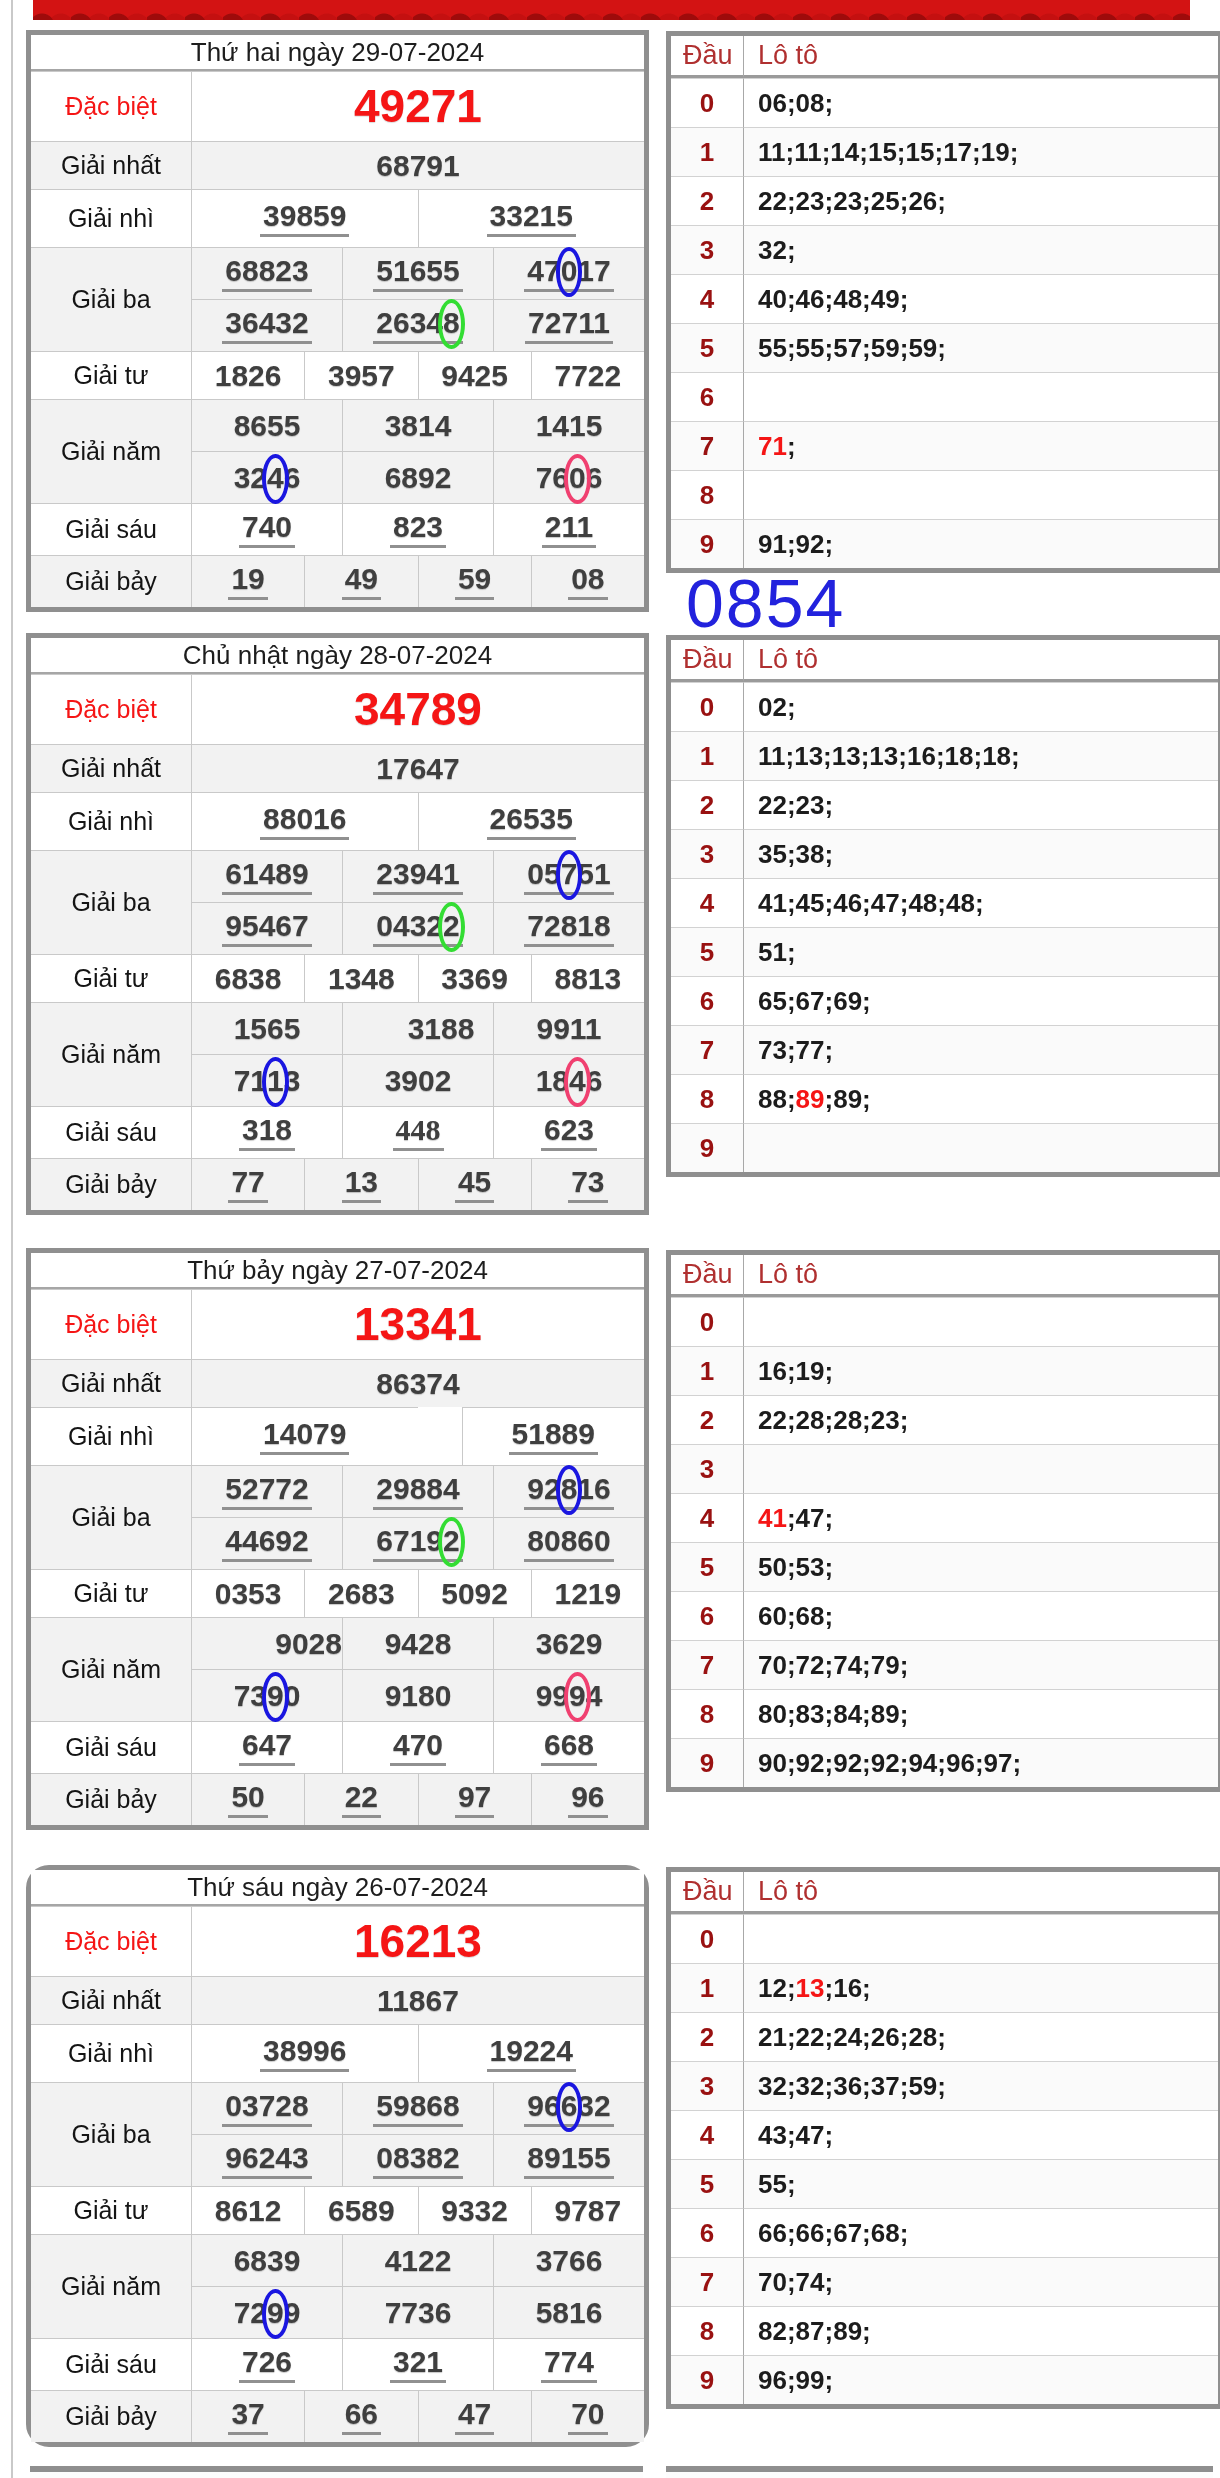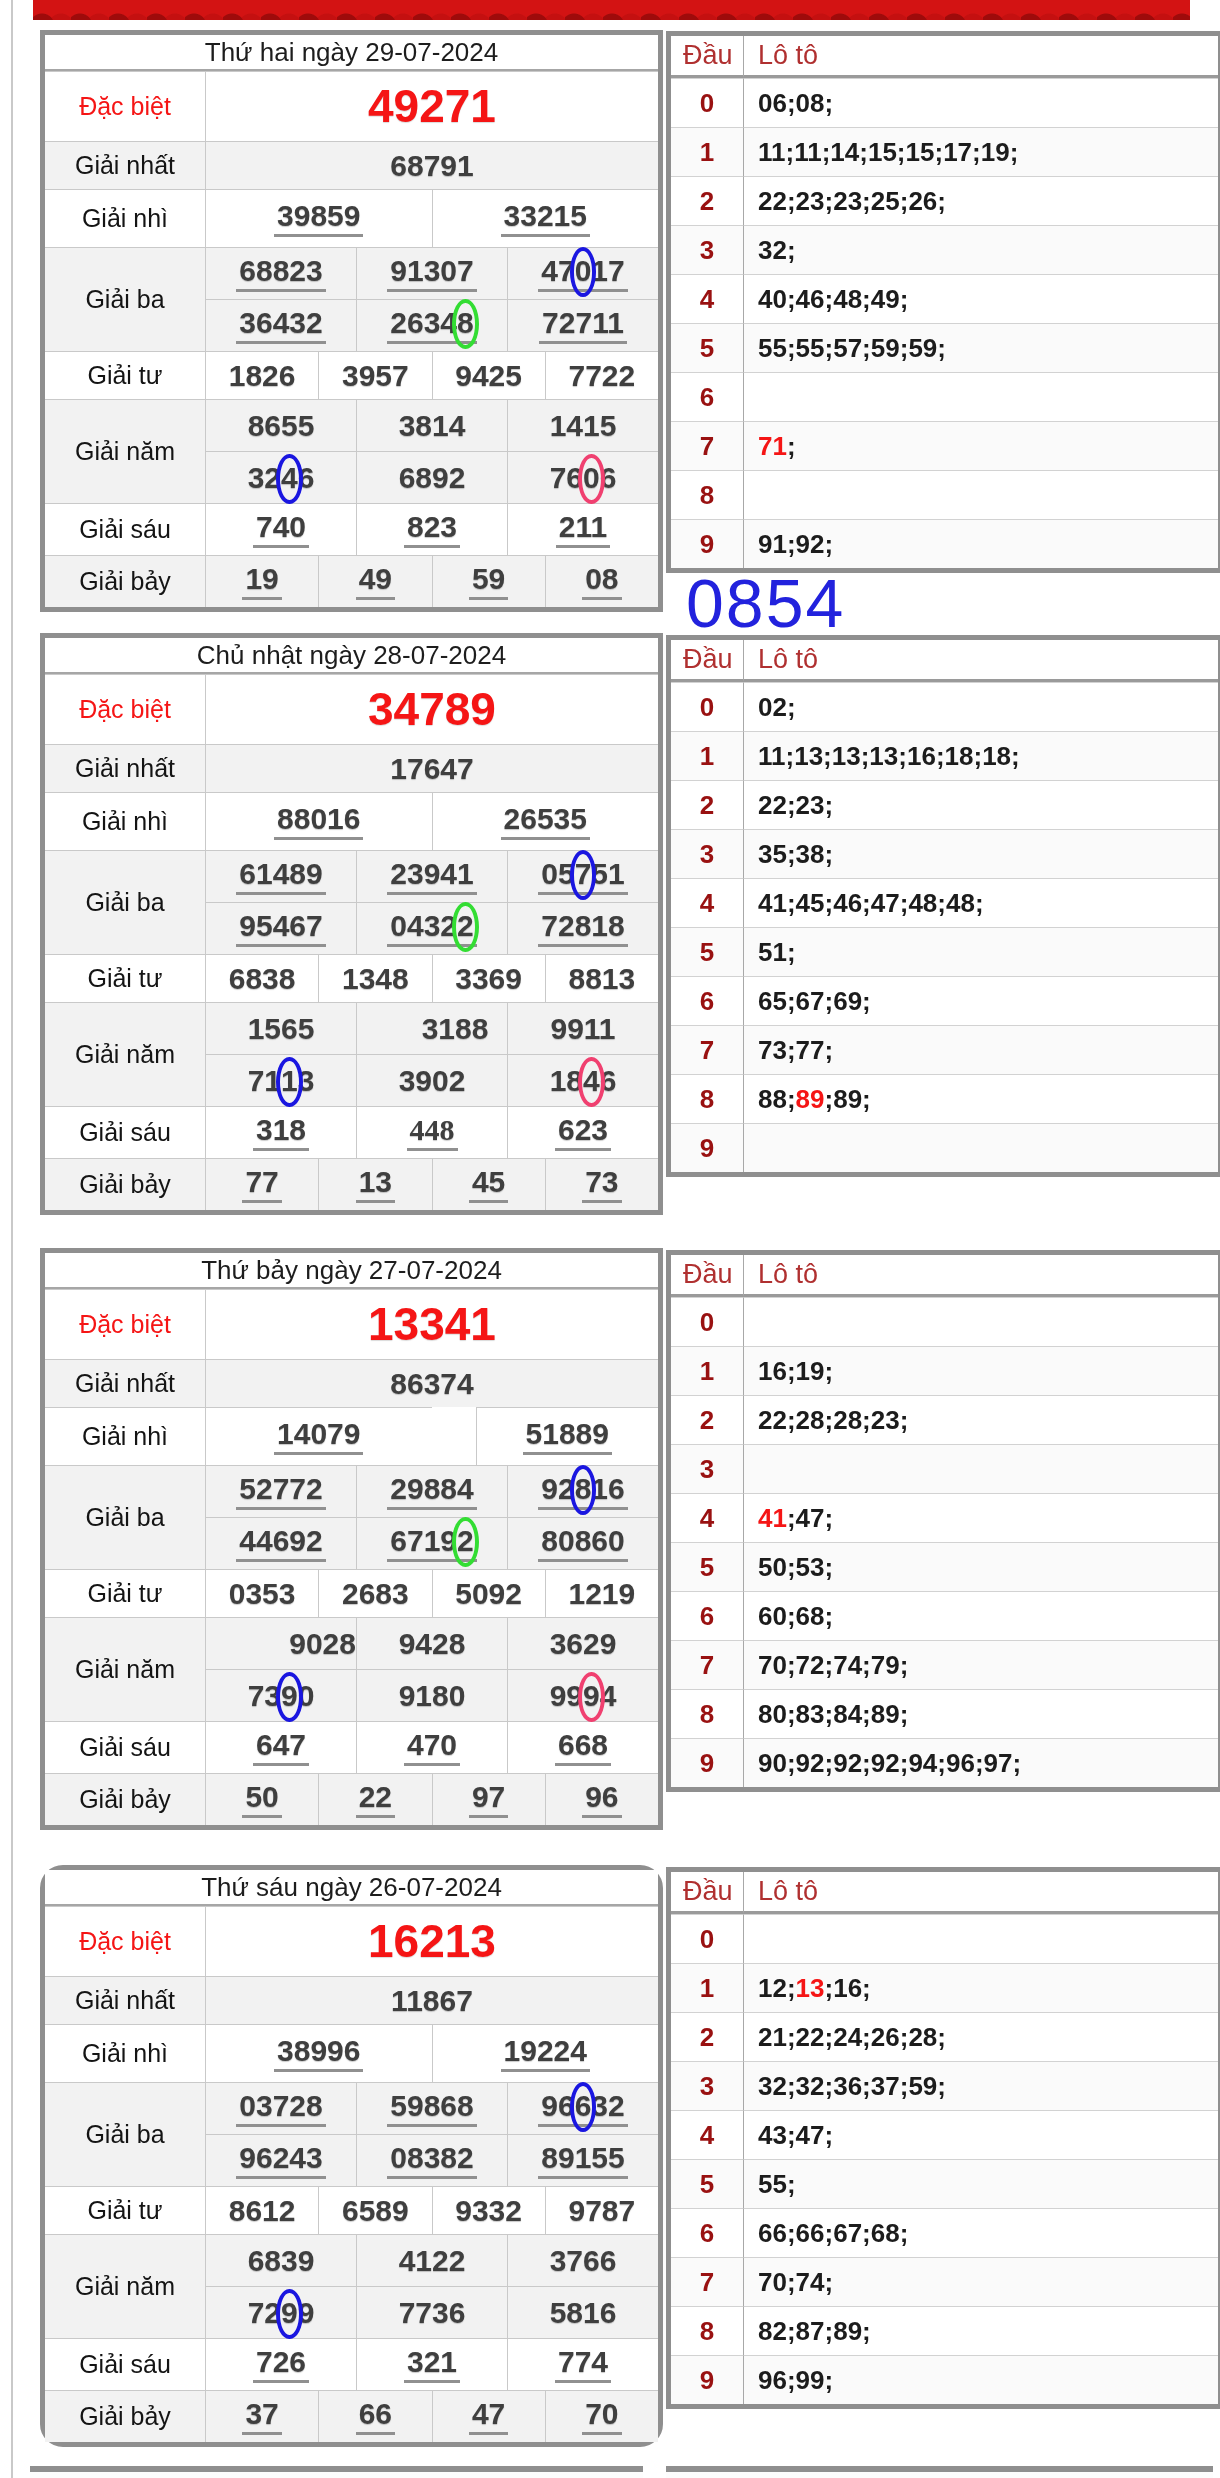--- a/index.html
+++ b/index.html
@@ -6,21 +6,21 @@
   body{width:1220px;height:2478px;overflow:hidden;
        font-family:"Liberation Sans","DejaVu Sans",sans-serif;}
   #page{position:relative;width:1220px;height:2478px;background:#fff;}
   .edge-line{position:absolute;left:11px;top:0;width:2px;height:2478px;background:#c9c9c9;}
   .banner{position:absolute;left:33px;top:0;width:1157px;height:20px;
     background-image:
       radial-gradient(circle at 9px 26px, #9e0b0b 0 12px, rgba(0,0,0,0) 13px),
       radial-gradient(circle at 28px 26px, #c41010 0 12px, rgba(0,0,0,0) 13px);
     background-size:38px 30px;background-color:#d31313;}
   
-  .ltable{position:absolute;left:40px;width:613px;border:5px solid #8f8f8f;background:#fff;
+  .ltable{position:absolute;left:26px;width:613px;border:5px solid #8f8f8f;background:#fff;
           display:grid;grid-template-columns:160px repeat(12,1fr);
           grid-template-rows:36px 70px 48px 58px 52px 52px 48px 52px 52px 52px 52px;}
   .ldate{grid-column:1 / span 13;grid-row:1;display:flex;align-items:center;justify-content:center;
          font-size:26px;color:#1d1d1d;border-bottom:2px solid #a6a6a6;background:#fff;}
   .lcell{display:flex;align-items:center;justify-content:center;border-top:1px solid #c9c9c9;}
   .llabel{font-size:25px;color:#141414;}
   .llabel.special{color:#f51515;}
   .ldata{border-left:1px solid #c9c9c9;}
   .stripe{background:#f2f2f2;}
   .num{font-weight:700;font-size:30px;color:#3f3f3f;text-shadow:0 1px 1px rgba(0,0,0,0.22);
@@ -72,21 +72,21 @@
           <span class="num u">39859</span>
         </div>
         <div class="lcell ldata" style="grid-area: 4 / 8 / auto / span 6;">
           <span class="num u">33215</span>
         </div>
         <div class="lcell llabel stripe" style="grid-area: 5 / 1 / span 2;">Giải ba</div>
         <div class="lcell ldata stripe" style="grid-area: 5 / 2 / auto / span 4;">
           <span class="num u">68823</span>
         </div>
         <div class="lcell ldata stripe" style="grid-area: 5 / 6 / auto / span 4;">
-          <span class="num u">91307</span>
+          <span class="num u">51655</span>
         </div>
         <div class="lcell ldata stripe" style="grid-area: 5 / 10 / auto / span 4;">
           <span class="num u"><span>4</span><span>7</span><span class="circled" style="--cc: #1a16e0;">0</span><span>1</span><span>7</span></span>
         </div>
         <div class="lcell ldata stripe" style="grid-area: 6 / 2 / auto / span 4;">
           <span class="num u">36432</span>
         </div>
         <div class="lcell ldata stripe" style="grid-area: 6 / 6 / auto / span 4;">
           <span class="num u"><span>2</span><span>6</span><span>3</span><span>4</span><span class="circled" style="--cc: #33dd33;">8</span></span>
         </div>

